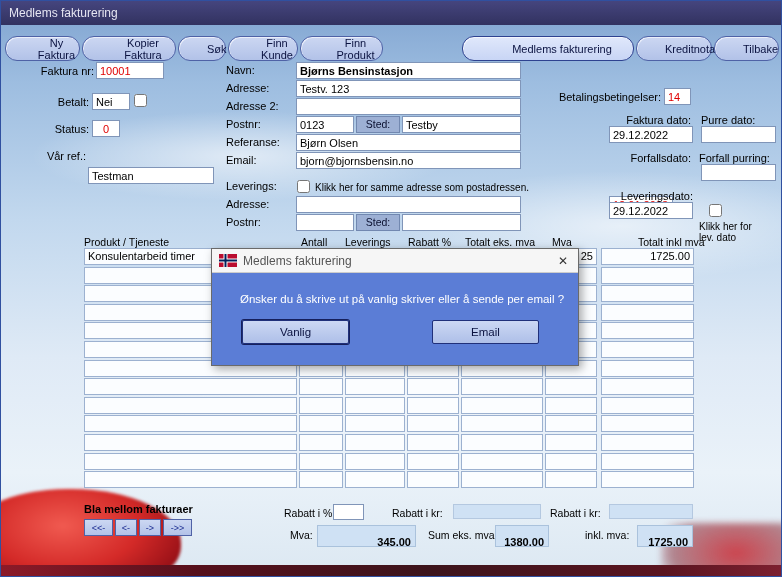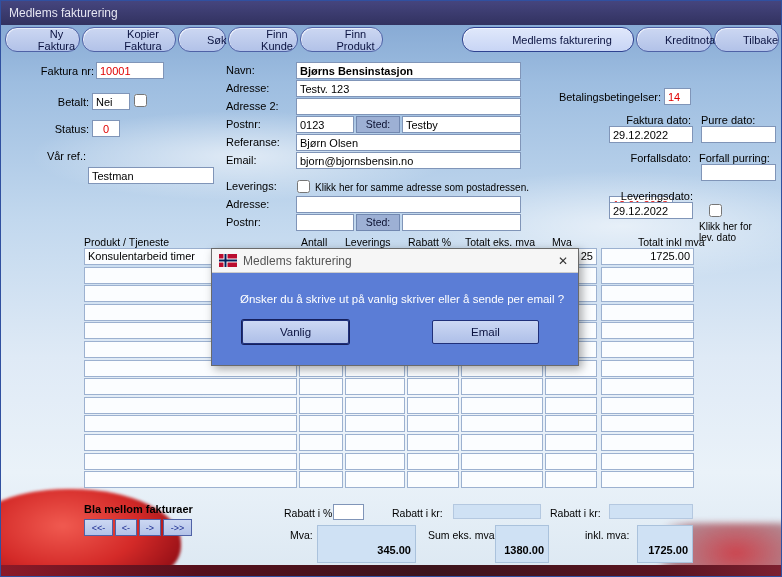--- a/index.html
+++ b/index.html
@@ -12,21 +12,21 @@
   .tulip { position:absolute; left:-35px; bottom:-18px; width:215px; height:105px;
            background:radial-gradient(ellipse at 45% 35%,#f05a50 0%,#d42a28 45%,#9c1218 75%,#6a0c12 100%);
            border-radius:48% 52% 46% 54%; filter:blur(1.5px); }
   .apple { position:absolute; right:-30px; bottom:-22px; width:150px; height:75px; filter:blur(3px);
            background:radial-gradient(ellipse at 50% 40%,rgba(200,40,50,.85),rgba(120,10,20,.45) 60%,transparent 80%); }
   .bstrip { position:absolute; left:0; bottom:0; width:100%; height:11px;
             background:linear-gradient(90deg,#8c1a28,#56101c 25%,#3c141c 55%,#5a1420 85%,#7c2030); }
   .titlebar { position:absolute; top:0; left:0; right:0; height:24px; z-index:5;
               background:linear-gradient(180deg,#45457e,#323260); color:#e6e6f2;
               font-size:12px; line-height:24px; padding-left:8px; }
-  .tb { position:absolute; top:26px; height:25px; font-family:inherit; font-size:11px; color:#0a1240;
+  .tb { position:absolute; top:35px; height:25px; font-family:inherit; font-size:11px; color:#0a1240;
         background:linear-gradient(180deg,#ccd7f2,#b2c2e8); border:1px solid #4f62a6; border-radius:12px;
         cursor:pointer; box-shadow:inset 1px 1px 0 rgba(255,255,255,.6);padding-left:28px; }
   .tb.active { background:linear-gradient(180deg,#e0e8fb,#c8d5f5); border-color:#2e4290; }
   .lbl { position:absolute; font-size:11px; color:#000; white-space:nowrap; }
   .r { text-align:right; }
   .small { font-size:10px; white-space:normal; }
   input.fld { position:absolute; height:17px; border:1px solid #8095b8; background:#fff;
               font-family:inherit; font-size:11px; padding:0 3px; color:#000; }
   input.fld.red { color:#e00000; }
   input.fld.bold { font-weight:bold; }
@@ -46,21 +46,21 @@
   .dlg-close { margin-left:auto; width:30px; text-align:center; font-size:12px; color:#333;
                line-height:24px; cursor:pointer; }
   .dlg-msg { position:absolute; left:28px; top:44px; font-size:11.5px; color:#fff; white-space:nowrap;text-align:center; }
   .dlg-btn { position:absolute; top:71px; width:107px; height:24px; font-family:inherit; font-size:11.5px;
              color:#0a1240; background:linear-gradient(180deg,#ccd8f4,#aebfe8); border:1px solid #20307a;
              border-radius:2px; cursor:pointer; }
   .dlg-btn.focus { box-shadow:0 0 0 1px #16205c; }
   .nav { position:absolute; top:518px; height:17px; font-family:inherit; font-size:9px; color:#1a2a90;
          background:linear-gradient(180deg,#ccd7f2,#b2c2e8); border:1px solid #4f62a6; padding:0; cursor:pointer; }
   .sum { position:absolute; height:17px; background:#cfe1f4; border:1px solid #aac2dc; font-size:11px;
-         font-weight:bold; text-align:right; padding:18px 4px; color:#000; }
+         font-weight:bold; text-align:right; padding:10px 4px; color:#000; }
   .disp { position:absolute; height:15px; background:#cfe1f4; border:1px solid #b4c8e0; }
   .flbl { position:absolute; font-size:10.5px; color:#000; white-space:nowrap; }
   .bold-lbl { font-weight:bold; }
 </style>
 </head>
 <body>
 
 <div class="win">
 
   <div class="cloud" style="left:30px;top:110px;width:420px;height:90px"></div>

